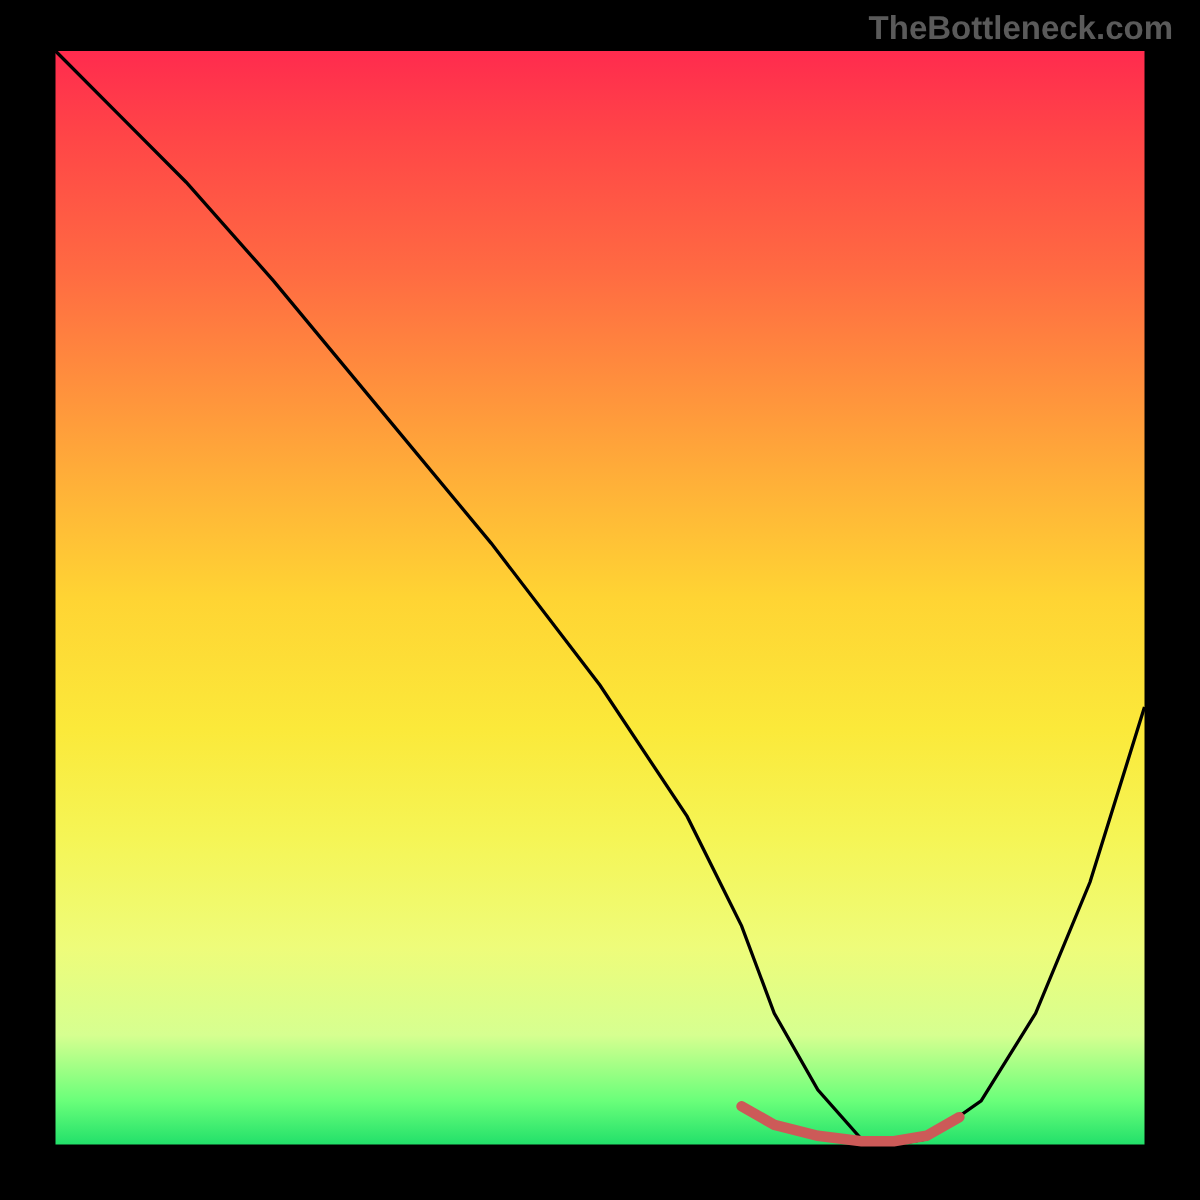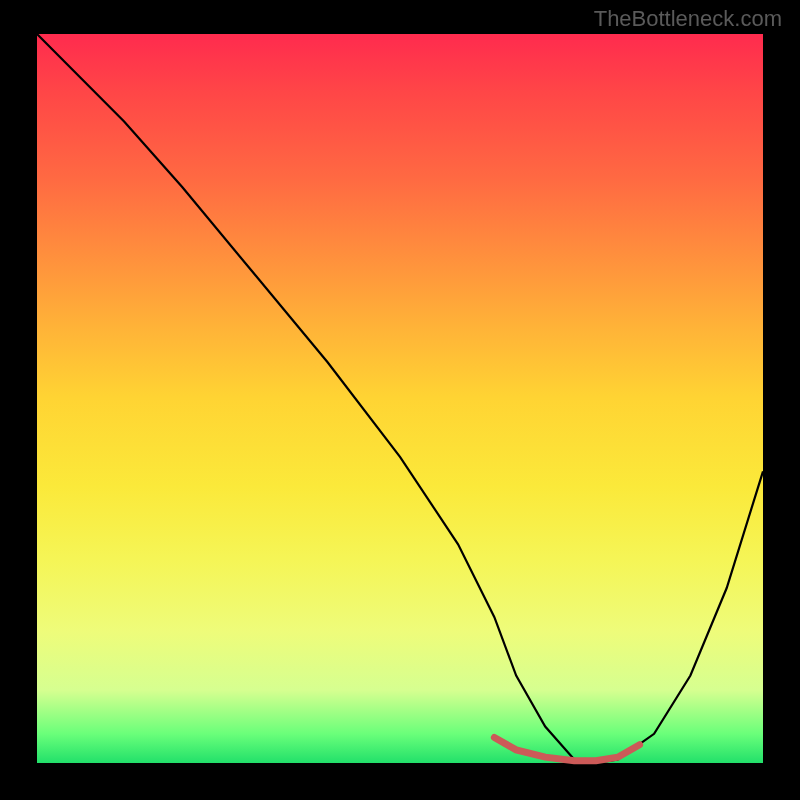--- a/index.html
+++ b/index.html
@@ -9,21 +9,21 @@
     background: #000;
     position: relative;
     font-family: Arial, sans-serif;
   }
   .watermark {
     position: absolute;
     top: 6px;
     right: 18px;
     color: #5a5a5a;
     font-size: 22px;
-    font-weight: normal;
+    font-weight: bold;
     z-index: 10;
   }
   .plot-area {
     position: absolute;
     left: 37px;
     top: 34px;
     width: 726px;
     height: 729px;
   }
   .gradient-bg {

